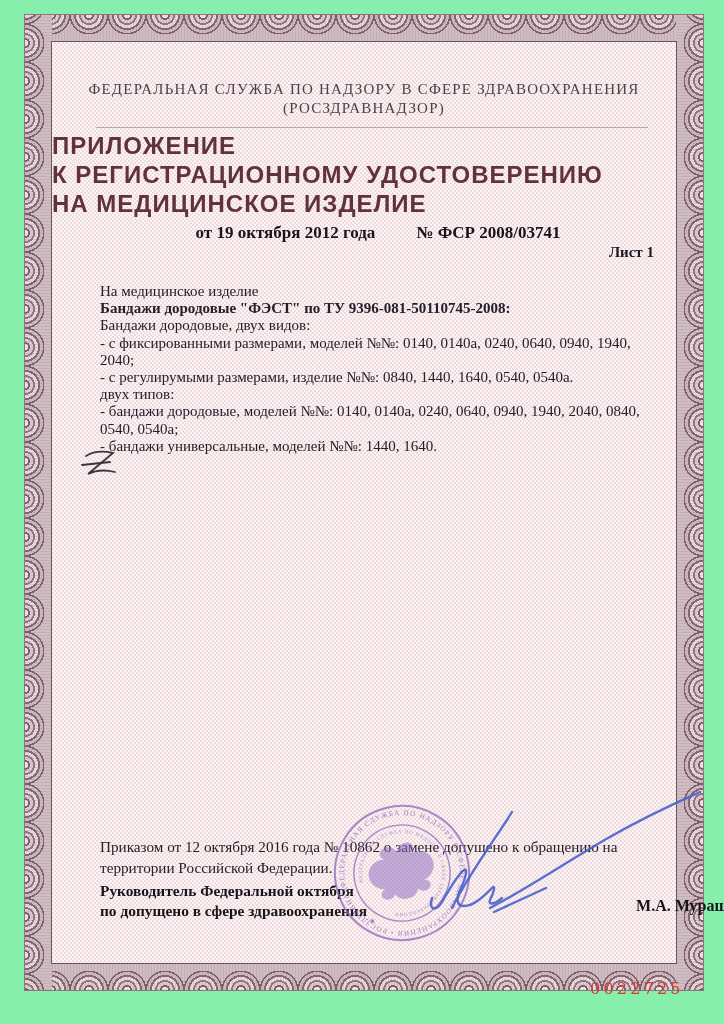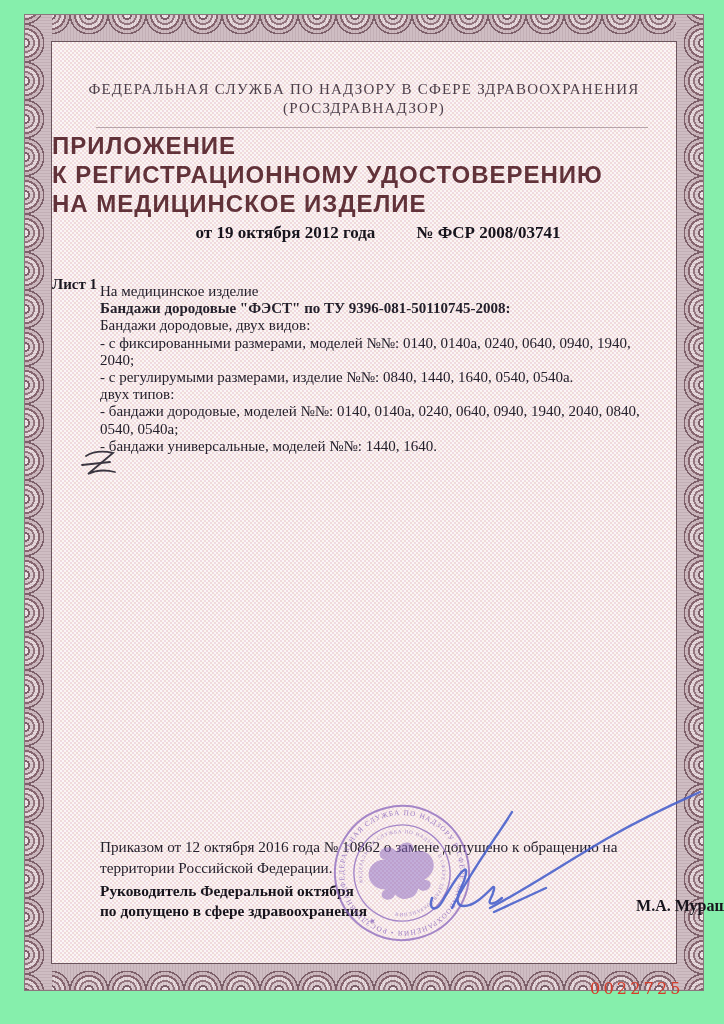--- a/index.html
+++ b/index.html
@@ -48,22 +48,22 @@
   .layer{position:absolute;inset:0;}
   .agency{position:absolute;top:80px;left:52px;width:624px;text-align:center;
     font-size:15px;line-height:19px;letter-spacing:1.2px;color:#4c3f49;}
   .rule{position:absolute;top:127px;left:96px;width:552px;height:1px;background:rgba(120,98,108,.5);}
   .title{position:absolute;top:131px;left:52px;width:624px;text-align:left;
     font-family:"Liberation Sans",sans-serif;font-weight:bold;
     font-size:24px;line-height:29px;letter-spacing:1px;color:#613239;}
   .dateline{position:absolute;top:223px;left:52px;width:680px;display:flex;
     justify-content:center;gap:41px;transform:translateX(-14px);
     font-weight:bold;font-size:17px;color:#17141c;}
-  .sheet{position:absolute;top:244px;left:52px;width:602px;text-align:left;
-    font-weight:bold;font-size:15px;color:#1a1720;margin-top:32px;}
+  .sheet{position:absolute;top:244px;left:52px;width:602px;text-align:right;
+    font-weight:bold;font-size:15px;color:#1a1720;}
   .body{position:absolute;top:283px;left:100px;width:545px;
     font-size:15px;line-height:17.2px;color:#24202b;white-space:nowrap;}
   .body .bold{font-weight:bold;}
   .order{position:absolute;top:836px;left:100px;width:548px;
     font-size:15.2px;line-height:21px;color:#24202b;white-space:nowrap;}
   .signer{position:absolute;top:881px;left:100px;font-weight:bold;
     font-size:15.4px;line-height:19.5px;color:#17141c;}
   .signername{position:absolute;top:897px;left:52px;width:693px;text-align:right;
     font-weight:bold;font-size:16px;color:#17141c;}
   .serial{position:absolute;top:979px;left:590px;

